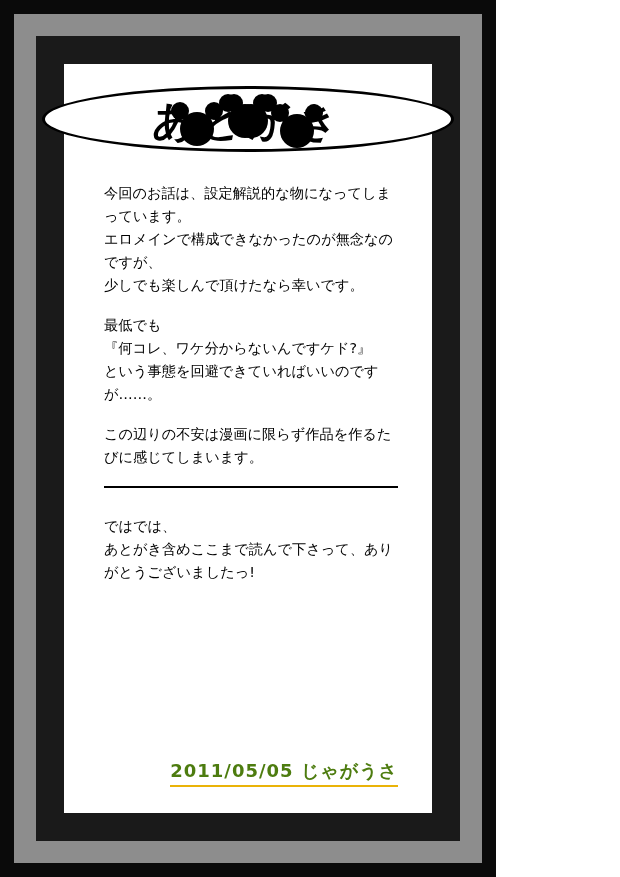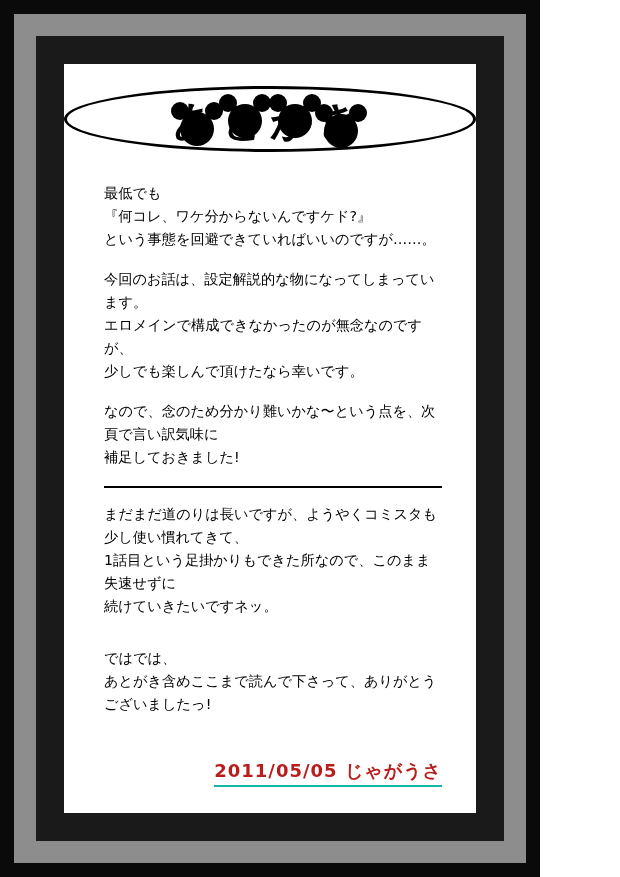--- a/index.html
+++ b/index.html
@@ -8,21 +8,21 @@
     background: #ffffff;
   }
   body {
     width: 620px;
     height: 877px;
     overflow: hidden;
     font-family: "DejaVu Sans", sans-serif;
   }
   .page {
     position: relative;
-    width: 540px;
+    width: 496px;
     height: 877px;
     background: #0a0a0a;
     box-sizing: border-box;
   }
   
   .frame-outer {
     position: absolute;
     left: 14px;
     top: 14px;
     right: 14px;
@@ -128,22 +128,22 @@
     width: 100%;
   }
   .gap-lg { height: 12px; }
   .signature {
     position: absolute;
     right: 34px;
     bottom: 26px;
     font-size: 18px;
     font-weight: bold;
     letter-spacing: 1px;
-    color: #b91c1c;
-    border-bottom: 2px solid #14b8a6;
+    color: #4d7c0f;
+    border-bottom: 2px solid #eab308;
     padding-bottom: 2px;
     white-space: nowrap;
   }
 </style>
 </head>
 <body>
 
 <div class="page">
   <div class="frame-outer">
     <div class="frame-inner-dark">
@@ -152,32 +152,28 @@
         <div class="title-block">
           <div class="mouse m1"></div>
           <div class="mouse m2"></div>
           <div class="mouse m3"></div>
           <div class="mouse m4"></div>
           <div class="title-ellipse"></div>
           <div class="title-text">あとがき</div>
         </div>
 
         <div class="body-text">
+          <p class="para">今回のお話は、設定解説的な物になってしまっています。
+エロメインで構成できなかったのが無念なのですが、
+少しでも楽しんで頂けたなら幸いです。</p>
           <p class="para">最低でも
 『何コレ、ワケ分からないんですケド?』
 という事態を回避できていればいいのですが……。</p>
-          <p class="para">今回のお話は、設定解説的な物になってしまっています。
-エロメインで構成できなかったのが無念なのですが、
-少しでも楽しんで頂けたなら幸いです。</p>
-          <p class="para">なので、念のため分かり難いかな〜という点を、次頁で言い訳気味に
-補足しておきました!</p>
+          <p class="para">この辺りの不安は漫画に限らず作品を作るたびに感じてしまいます。</p>
           <hr class="rule">
-          <p class="para">まだまだ道のりは長いですが、ようやくコミスタも少し使い慣れてきて、
-1話目という足掛かりもできた所なので、このまま失速せずに
-続けていきたいですネッ。</p>
           <div class="gap-lg"></div>
           <p class="para">ではでは、
 あとがき含めここまで読んで下さって、ありがとうございましたっ!</p>
 
         </div>
 
         <div class="signature">2011/05/05  じゃがうさ</div>
 
       </div>
     </div>

